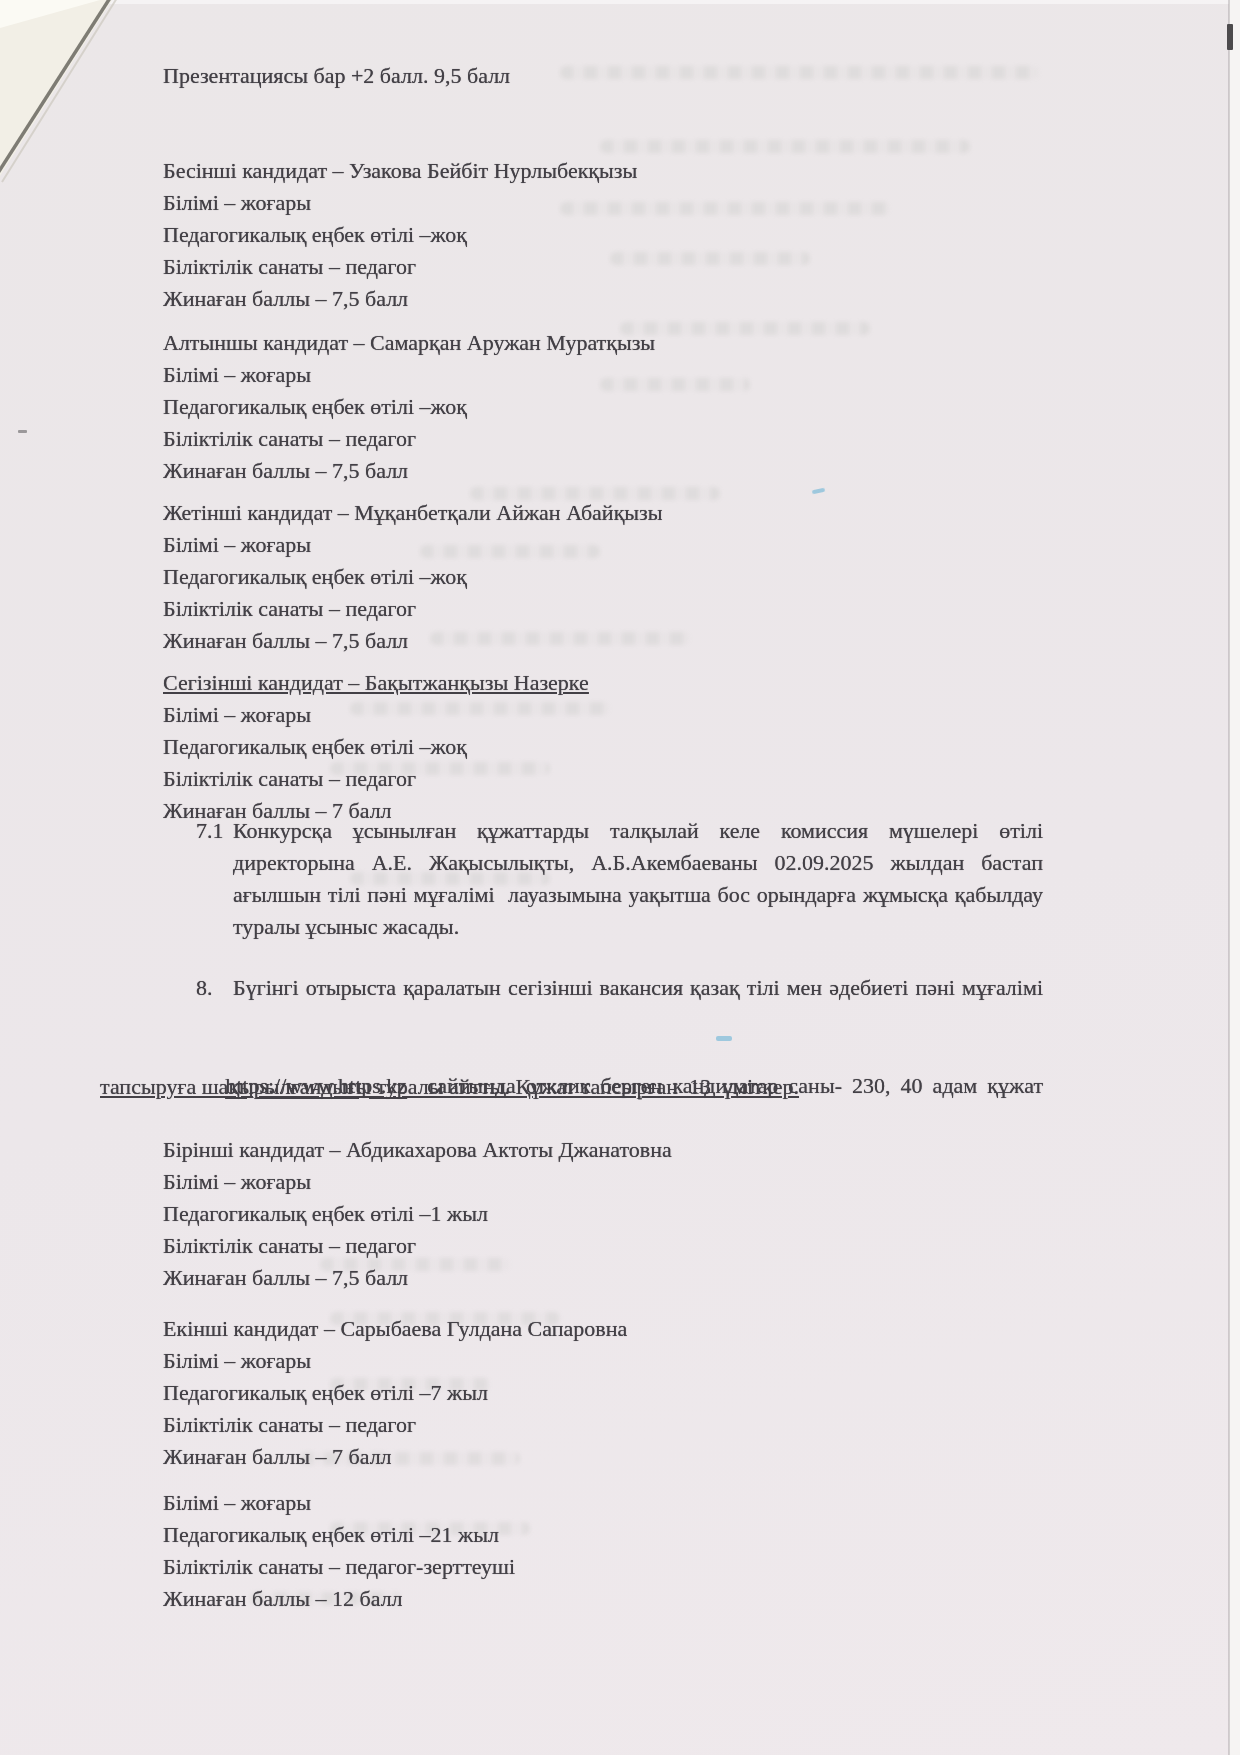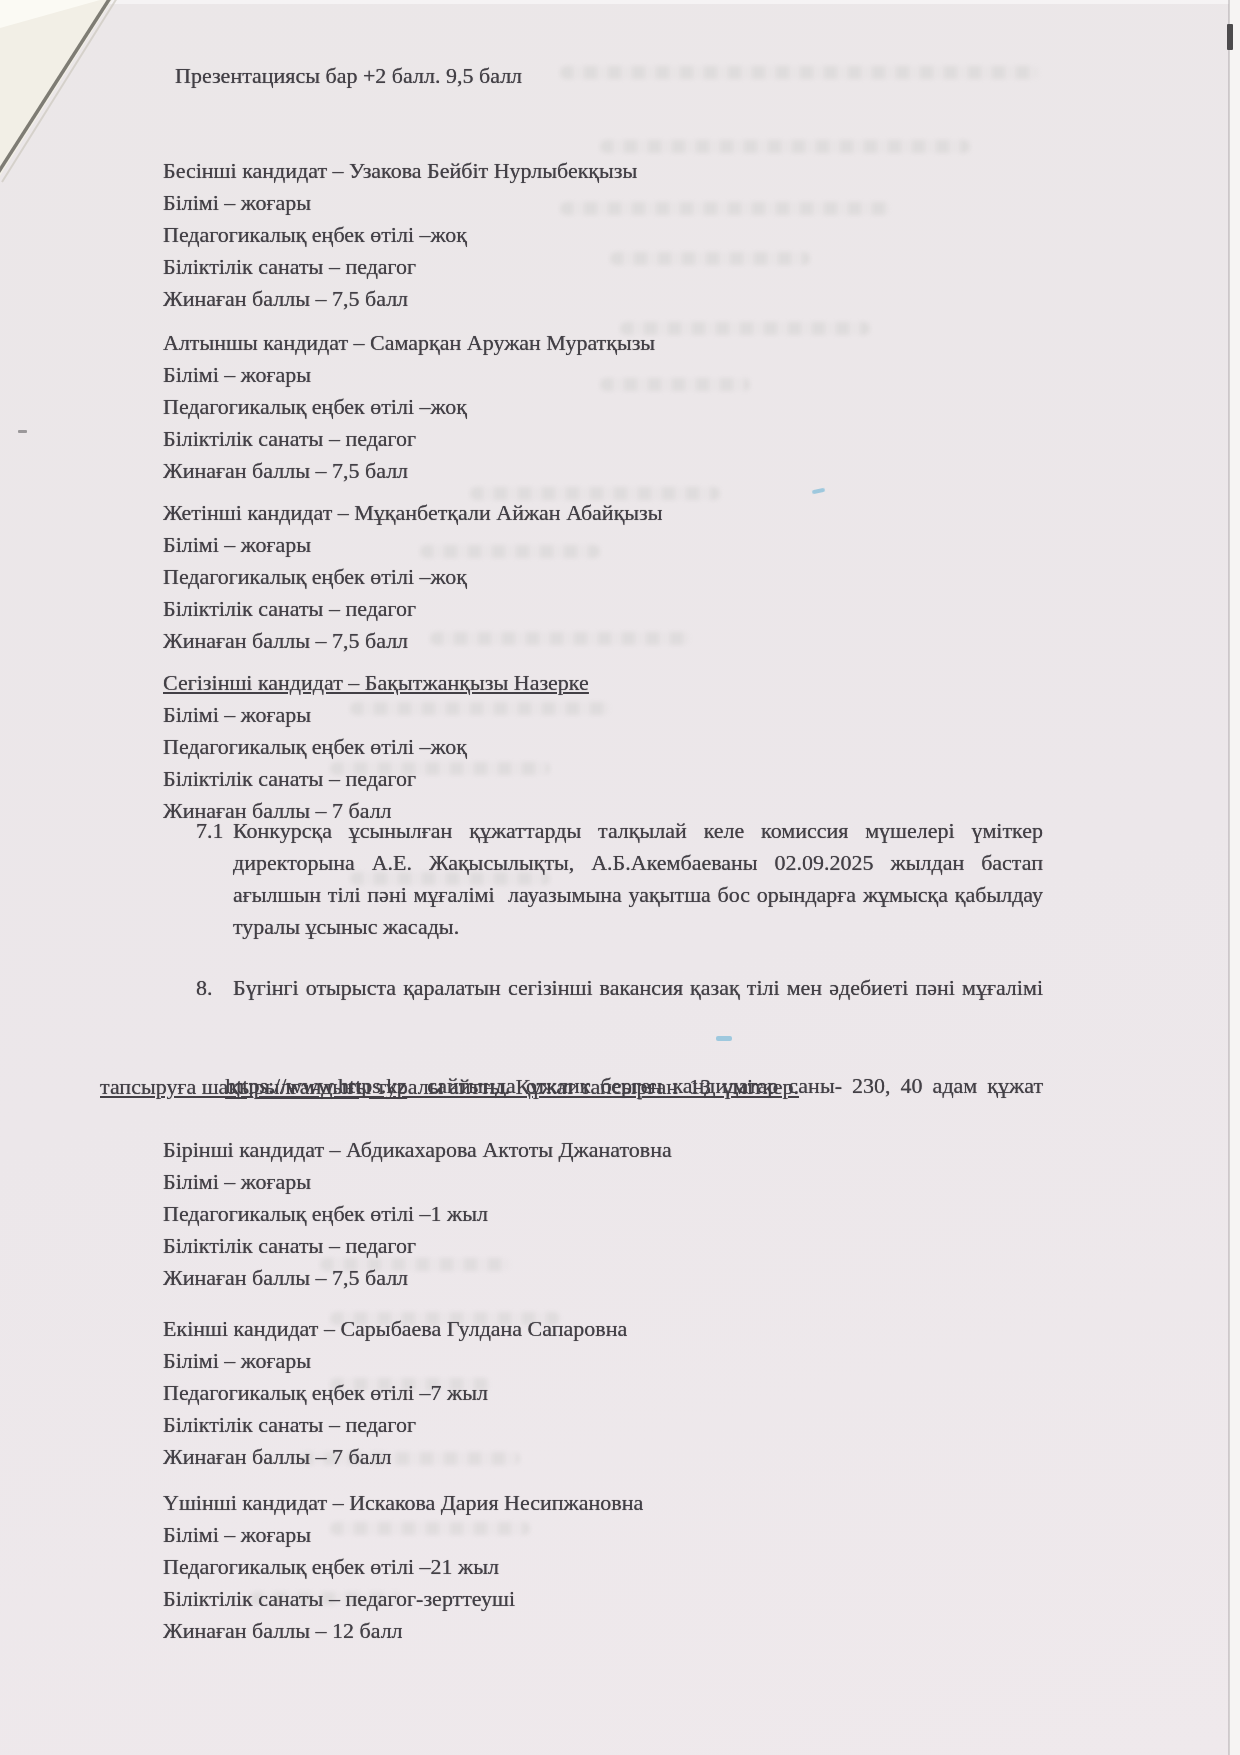--- a/index.html
+++ b/index.html
@@ -81,21 +81,21 @@
   <div class="ghost" style="left:330px; top:1378px; width:160px;"></div>
   <div class="ghost" style="left:300px; top:1452px; width:220px;"></div>
   <div class="ghost" style="left:330px; top:1522px; width:200px;"></div>
   <div class="ghost" style="left:250px; top:1592px; width:150px;"></div>
 
   <div class="blue-mark" style="left:812px; top:489px; width:13px; height:4px; transform:rotate(-12deg);"></div>
   <div class="blue-mark" style="left:716px; top:1036px; width:16px; height:5px;"></div>
   <div class="gray-speck" style="left:18px; top:430px; width:9px; height:3px;"></div>
   <div class="gray-speck" style="left:638px; top:1096px; width:4px; height:4px;"></div>
 
-  <div class="txt" style="left:163px; top:60px;margin-left:12px;">Презентациясы бар +2 балл. 9,5 балл</div>
+  <div class="txt" style="left:163px; top:60px;">Презентациясы бар +2 балл. 9,5 балл</div>
 
   <div class="cand" style="top:124px;">
     <div class="txt-line txt" style="position:static;">Бесінші кандидат – Узакова Бейбіт Нурлыбекқызы</div>
     <div class="txt-line txt" style="position:static;">Білімі – жоғары</div>
     <div class="txt-line txt" style="position:static;">Педагогикалық еңбек өтілі –жоқ</div>
     <div class="txt-line txt" style="position:static;">Біліктілік санаты – педагог</div>
     <div class="txt-line txt" style="position:static;">Жинаған баллы – 7,5 балл</div>
   </div>
 
   <div class="cand" style="top:296px;">
@@ -116,21 +116,21 @@
 
   <div class="cand" style="top:636px;">
     <div class="txt-line txt" style="position:static;text-decoration:underline;">Сегізінші кандидат – Бақытжанқызы Назерке</div>
     <div class="txt-line txt" style="position:static;">Білімі – жоғары</div>
     <div class="txt-line txt" style="position:static;">Педагогикалық еңбек өтілі –жоқ</div>
     <div class="txt-line txt" style="position:static;">Біліктілік санаты – педагог</div>
     <div class="txt-line txt" style="position:static;">Жинаған баллы – 7 балл</div>
   </div>
 
   <div class="txt hang-num" style="left:196px; top:815px;">7.1</div>
-  <div class="txt jline" style="left:233px; top:815px; width:810px;">Конкурсқа ұсынылған құжаттарды талқылай келе комиссия мүшелері үміткер</div>
+  <div class="txt jline" style="left:233px; top:815px; width:810px;">Конкурсқа ұсынылған құжаттарды талқылай келе комиссия мүшелері өтілі</div>
   <div class="txt jline" style="left:233px; top:847px; width:810px;">директорына А.Е. Жақысылықты, А.Б.Акембаеваны 02.09.2025 жылдан бастап</div>
   <div class="txt jline" style="left:233px; top:879px; width:810px;">ағылшын тілі пәні мұғалімі  лауазымына уақытша бос орындарға жұмысқа қабылдау</div>
   <div class="txt lastline" style="left:233px; top:911px; width:810px;">туралы ұсыныс жасады.</div>
 
   <div class="txt hang-num" style="left:196px; top:972px;">8.</div>
   <div class="txt jline" style="left:233px; top:972px; width:810px;">Бүгінгі отырыста қаралатын сегізінші вакансия қазақ тілі мен әдебиеті пәні мұғалімі</div>
 
   <div class="txt jline" style="left:185px; top:1038px; width:858px;">
     <span class="link-underline">https://www.https.kz</span><span>  сайтында отклик берген кандидатар саны- 230, 40 адам құжат</span>
   </div>
@@ -146,20 +146,19 @@
 
   <div class="cand" style="top:1282px;">
     <div class="txt-line txt" style="position:static;">Екінші кандидат – Сарыбаева Гулдана Сапаровна</div>
     <div class="txt-line txt" style="position:static;">Білімі – жоғары</div>
     <div class="txt-line txt" style="position:static;">Педагогикалық еңбек өтілі –7 жыл</div>
     <div class="txt-line txt" style="position:static;">Біліктілік санаты – педагог</div>
     <div class="txt-line txt" style="position:static;">Жинаған баллы – 7 балл</div>
   </div>
 
   <div class="cand" style="top:1456px;">
-    <div class="txt-line txt" style="position:static;">Үшінші кандидат – Искакова Дария Несипжановна</div>
     <div class="txt-line txt" style="position:static;">Білімі – жоғары</div>
     <div class="txt-line txt" style="position:static;">Педагогикалық еңбек өтілі –21 жыл</div>
     <div class="txt-line txt" style="position:static;">Біліктілік санаты – педагог-зерттеуші</div>
     <div class="txt-line txt" style="position:static;">Жинаған баллы – 12 балл</div>
   </div>
 
 </div>
 
 </body></html>

